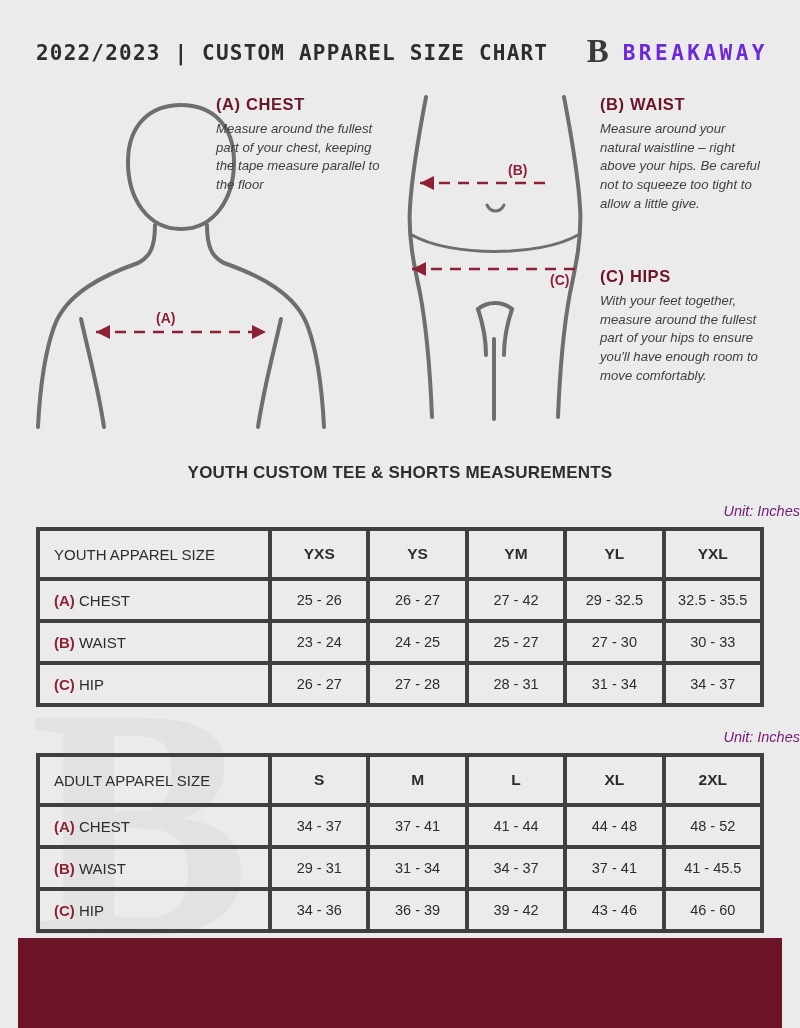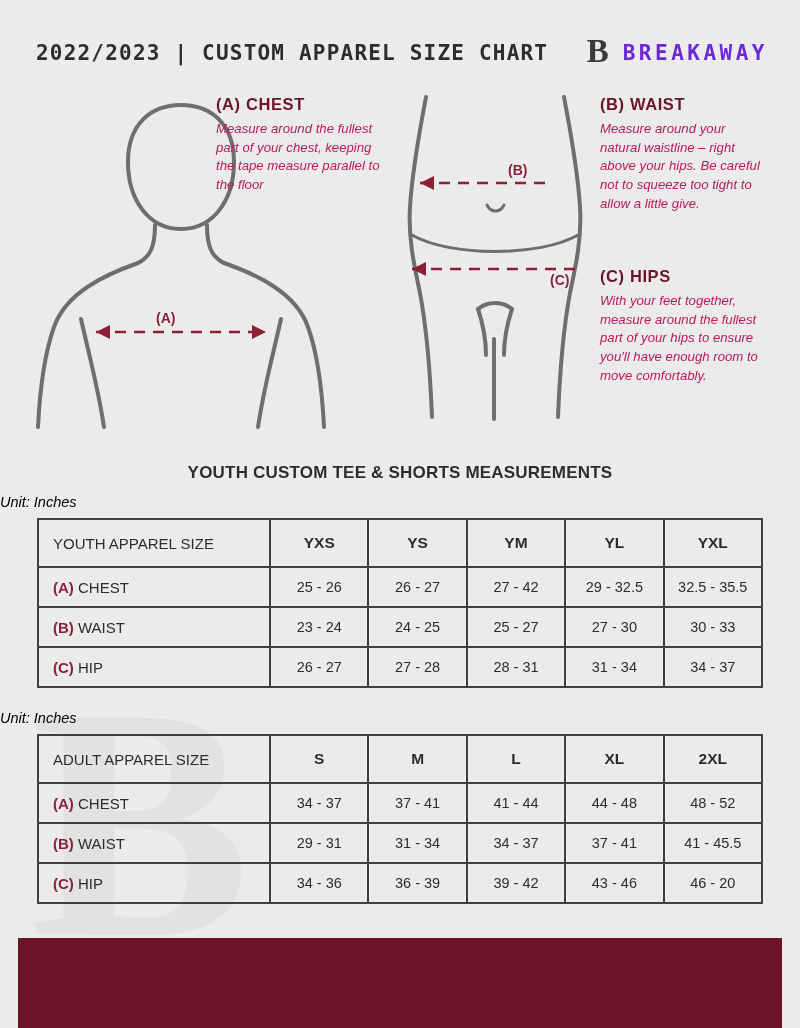--- a/index.html
+++ b/index.html
@@ -95,51 +95,51 @@
     font-weight: bold;
     letter-spacing: 0.6px;
     color: #6d1528;
     font-family: "Liberation Sans", sans-serif;
   }
   .callout p {
     margin: 0;
     font-size: 13.2px;
     line-height: 1.42;
     font-style: italic;
-    color: #be185d;
+    color: #404040;
   }
   .co-chest { left: 216px; top: 8px; }
   .co-waist { left: 600px; top: 8px; width: 168px;}
   .co-hips  { left: 600px; top: 180px; width: 168px; }
 
   
   .section { margin-top: 6px; }
   .sec-title {
     text-align: center;
     font-size: 17px;
     font-weight: bold;
     color: #2d2d2d;
     letter-spacing: 0.2px;
   }
   .sec-unit {
-    text-align: left;
+    text-align: right;
     font-size: 14.5px;
     font-style: italic;
-    color: #000000;
-    margin-top: 11px;
+    color: #701a75;
+    margin-top: 20px;
     margin-bottom: 8px;
   }
   table {
     border-collapse: collapse;
     width: 724px;
     margin: 0 auto;
     table-layout: fixed;
   }
   table td, table th {
-    border: 2px solid #404040;
+    border: 4px solid #404040;
     padding: 0;
     height: 38px;
     text-align: center;
     font-size: 14.5px;
     color: #2d2d2d;
     font-weight: normal;
   }
   thead th {
     font-weight: bold;
     font-size: 15.5px;
@@ -347,21 +347,21 @@
             <td>34 - 37</td>
             <td>37 - 41</td>
             <td>41 - 45.5</td>
           </tr>
           <tr>
             <td class="rowhead"><span class="tag">(C)</span> <span>HIP</span></td>
             <td>34 - 36</td>
             <td>36 - 39</td>
             <td>39 - 42</td>
             <td>43 - 46</td>
-            <td>46 - 20</td>
+            <td>46 - 60</td>
           </tr>
         </tbody>
       </table>
     </div>
 
   </div>
 
   <div class="footer-bar"></div>
 </div>
 

